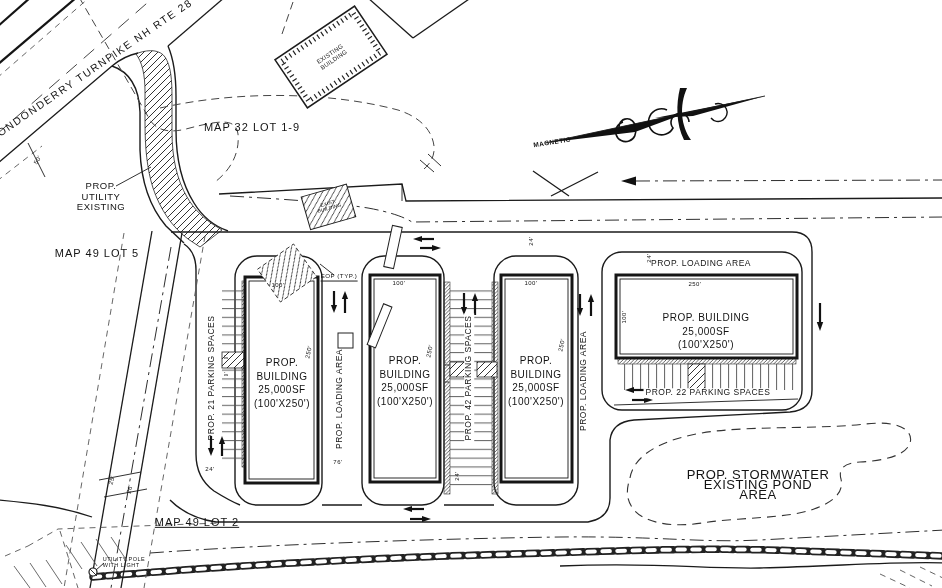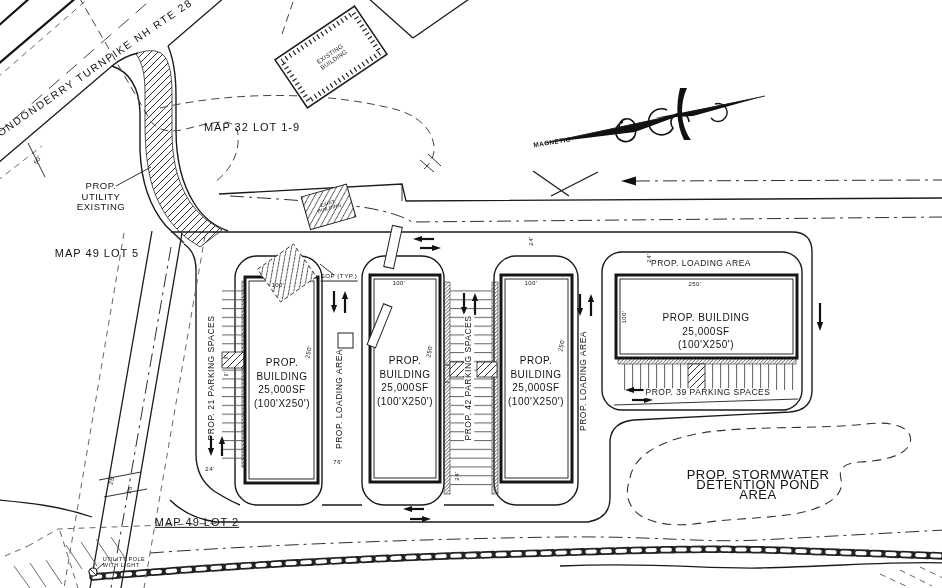--- a/index.html
+++ b/index.html
@@ -252,21 +252,21 @@
   <div>EXIST.</div>
       <div>BUILDING</div>
 </div>
 
 <div class="lb" style="left:339px;top:277px;font-size:6.2px;border-bottom:1px solid #222;padding-bottom:1px;">EOP (TYP.)</div>
 
 <div class="lb" style="left:552px;top:142px;--r:-9deg;font-size:6.5px;font-weight:bold;letter-spacing:.4px;">MAGNETIC</div>
 
 <div class="lb" style="left:212px;top:378px;--r:-90deg;font-size:8.5px;">PROP. 21 PARKING SPACES</div>
 <div class="lb wb" style="left:469px;top:378px;--r:-90deg;font-size:8.5px;">PROP. 42 PARKING SPACES</div>
-<div class="lb wb" style="left:708px;top:393px;font-size:8.5px;">PROP. 39 PARKING SPACES</div>
+<div class="lb wb" style="left:708px;top:393px;font-size:8.5px;">PROP. 22 PARKING SPACES</div>
 
 <div class="lb" style="left:340px;top:399px;--r:-90deg;font-size:8.5px;">PROP. LOADING AREA</div>
 <div class="lb" style="left:584px;top:381px;--r:-90deg;font-size:8.5px;">PROP. LOADING AREA</div>
 <div class="lb" style="left:701px;top:264px;font-size:8.5px;">PROP. LOADING AREA</div>
 
 <div class="lb" style="left:282px;top:383px;font-size:10px;line-height:13.5px;">
   <div>PROP.</div>
       <div>BUILDING</div>
   <div>25,000SF</div>
       <div>(100'X250')</div>
@@ -284,21 +284,21 @@
       <div>(100'X250')</div>
 </div>
 <div class="lb" style="left:706px;top:316px;font-size:10px;line-height:13.5px;margin-top:15px;">
   <div>PROP. BUILDING</div>
       <div>25,000SF</div>
   <div>(100'X250')</div>
 </div>
 
 <div class="lb" style="left:758px;top:485px;font-size:13px;line-height:10px;">
   <div>PROP. STORMWATER</div>
-      <div>DETENTION POND</div>
+      <div>EXISTING POND</div>
       <div>AREA</div>
 </div>
 
 <div class="lb" style="left:124px;top:562px;font-size:5.5px;line-height:6px;text-align:left;">
   <div>UTILITY POLE</div>
       <div>WITH LIGHT</div>
 </div>
 
 <div class="lb" style="left:278px;top:285px;font-size:6px;">100'</div>
 <div class="lb" style="left:399px;top:283px;font-size:6px;">100'</div>

